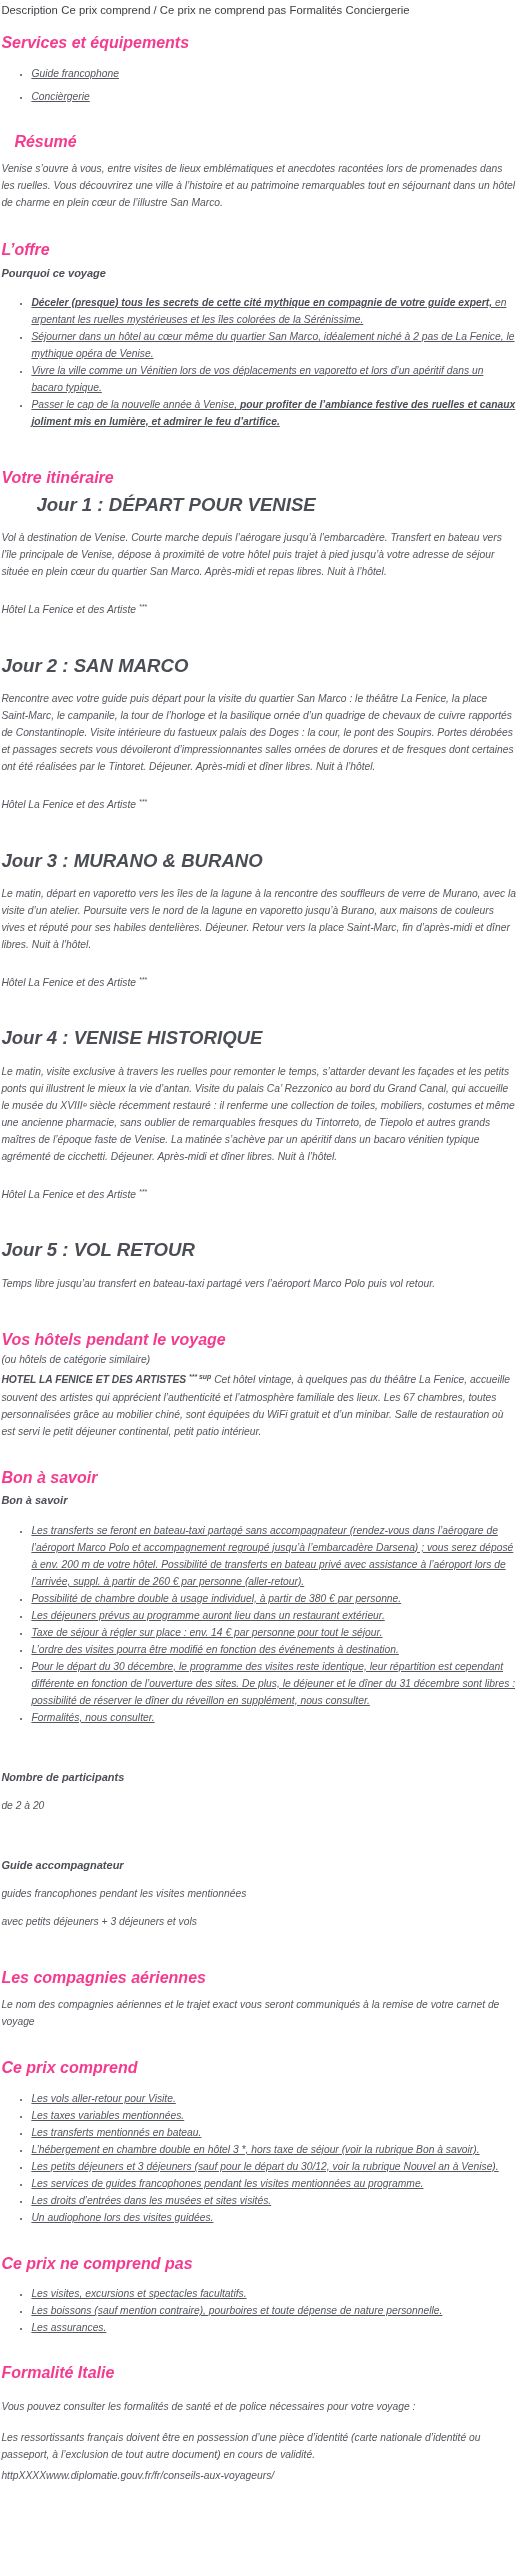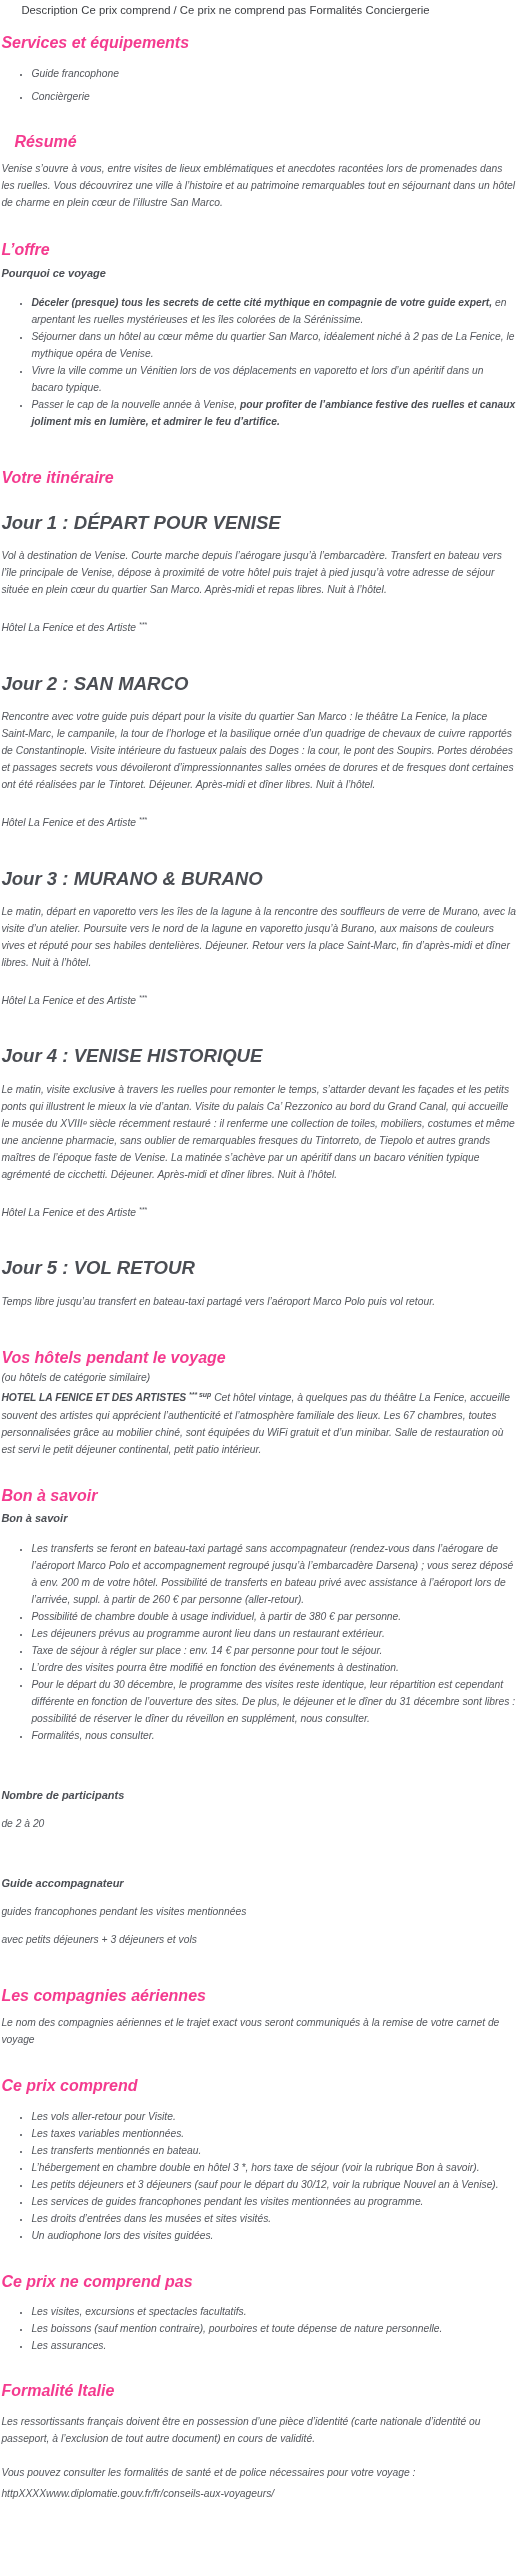--- a/index.html
+++ b/index.html
@@ -7,21 +7,21 @@
     width:521px;
     font-family:"Liberation Sans",sans-serif;
     font-style:italic;
     color:#54575d;
     font-size:10.3px;
     line-height:17px;
   }
   .page{padding:2.8px 4.1px 20.6px 1.4px;min-height:2576px;box-sizing:border-box;}
 
   
-  .tabs{font-style:normal;color:#3b3d41;font-size:11.3px;line-height:13.8px;margin:1.4px 0 0;padding-left:20px;}
+  .tabs{font-style:normal;color:#3b3d41;font-size:11.3px;line-height:13.8px;margin:1.4px 0 0;}
   .tabs span{margin-right:3.4px;cursor:pointer;}
 
   
   .h-pink{
     color:#f43b8f;font-size:16px;font-weight:700;font-style:italic;
     line-height:18px;margin:39px 0 0;
   }
   .h-pink.first{margin-top:16.5px;}
   .h-day{
     color:#4b4e54;font-size:18.6px;font-weight:700;font-style:italic;
@@ -29,21 +29,21 @@
   }
   .subhead{font-weight:700;color:#4b4e54;margin:5.5px 0 0;font-size:11px;}
 
   p{margin:13.8px 0 0;}
   p.tight{margin:9.6px 0 0;}
   .hotel-line{margin:18px 0 0;}
   sup{font-size:6.9px;font-weight:inherit;}
 
   
   ul{margin:12.4px 0 0;padding:0 0 0 30px;list-style:disc;}
-  ul li{margin:0;padding-left:0;}
+  ul li{margin:0;padding-left:0;text-decoration:underline;}
   ul li::marker{color:#4b4e54;font-size:7.6px;}
   ul.loose li{margin-bottom:6.2px;}
   .b{font-weight:700;color:#4b4e54;}
 
   
   .detail-label{font-weight:700;color:#4b4e54;margin:43px 0 0;font-size:11px;}
   .detail-value{margin:11px 0 0;}
 
   .gap-lg{}
 </style>
@@ -69,21 +69,21 @@
   <div class="subhead">Pourquoi ce voyage</div>
   <ul>
     <li><span></span><span class="b">Déceler (presque) tous les secrets de cette cité mythique en compagnie de votre guide expert,</span><span> en arpentant les ruelles mystérieuses et les îles colorées de la Sérénissime.</span></li>
     <li><span>Séjourner dans un hôtel au cœur même du quartier San Marco, idéalement niché à 2 pas de La Fenice, le mythique opéra de Venise.</span><span class="b"></span><span></span></li>
     <li><span>Vivre la ville comme un Vénitien lors de vos déplacements en vaporetto et lors d’un apéritif dans un bacaro typique.</span><span class="b"></span><span></span></li>
     <li><span>Passer le cap de la nouvelle année à Venise, </span><span class="b">pour profiter de l’ambiance festive des ruelles et canaux joliment mis en lumière, et admirer le feu d’artifice.</span><span></span></li>
   </ul>
 
   <h2 class="h-pink gap-lg">Votre itinéraire</h2>
 
-  <h3 class="h-day" style="margin-top:26px;">Jour 1 : DÉPART POUR VENISE</h3>
+  <h3 class="h-day" style="margin-top:8px;padding-left:35px;">Jour 1 : DÉPART POUR VENISE</h3>
   <p>Vol à destination de Venise. Courte marche depuis l’aérogare jusqu’à l’embarcadère. Transfert en bateau vers l’île principale de Venise, dépose à proximité de votre hôtel puis trajet à pied jusqu’à votre adresse de séjour située en plein cœur du quartier San Marco. Après-midi et repas libres. Nuit à l’hôtel.</p>
   <p class="hotel-line"><span>Hôtel La Fenice et des Artiste</span> <sup>***</sup></p>
 
   <h3 class="h-day">Jour 2 : SAN MARCO</h3>
   <p>Rencontre avec votre guide puis départ pour la visite du quartier San Marco : le théâtre La Fenice, la place Saint-Marc, le campanile, la tour de l’horloge et la basilique ornée d’un quadrige de chevaux de cuivre rapportés de Constantinople. Visite intérieure du fastueux palais des Doges : la cour, le pont des Soupirs. Portes dérobées et passages secrets vous dévoileront d’impressionnantes salles ornées de dorures et de fresques dont certaines ont été réalisées par le Tintoret. Déjeuner. Après-midi et dîner libres. Nuit à l’hôtel.</p>
   <p class="hotel-line"><span>Hôtel La Fenice et des Artiste</span> <sup>***</sup></p>
 
   <h3 class="h-day">Jour 3 : MURANO &amp; BURANO</h3>
   <p>Le matin, départ en vaporetto vers les îles de la lagune à la rencontre des souffleurs de verre de Murano, avec la visite d’un atelier. Poursuite vers le nord de la lagune en vaporetto jusqu’à Burano, aux maisons de couleurs vives et réputé pour ses habiles dentelières. Déjeuner. Retour vers la place Saint-Marc, fin d’après-midi et dîner libres. Nuit à l’hôtel.</p>
   <p class="hotel-line"><span>Hôtel La Fenice et des Artiste</span> <sup>***</sup></p>
@@ -135,18 +135,18 @@
   </ul>
 
   <h2 class="h-pink" style="margin-top:29px;">Ce prix ne comprend pas</h2>
   <ul>
     <li>Les visites, excursions et spectacles facultatifs.</li>
     <li>Les boissons (sauf mention contraire), pourboires et toute dépense de nature personnelle.</li>
     <li>Les assurances.</li>
   </ul>
 
   <h2 class="h-pink" style="margin-top:27.5px;">Formalité Italie</h2>
+  <p style="margin-top:16.5px;">Vous pouvez consulter les formalités de santé et de police nécessaires pour votre voyage :</p>
   <p>Les ressortissants français doivent être en possession d’une pièce d’identité (carte nationale d’identité ou passeport, à l’exclusion de tout autre document) en cours de validité.</p>
-  <p style="margin-top:16.5px;">Vous pouvez consulter les formalités de santé et de police nécessaires pour votre voyage :</p>
   <p style="margin-top:4px;">httpXXXXwww.diplomatie.gouv.fr/fr/conseils-aux-voyageurs/</p>
 
 </div>
 
 
 </body></html>

